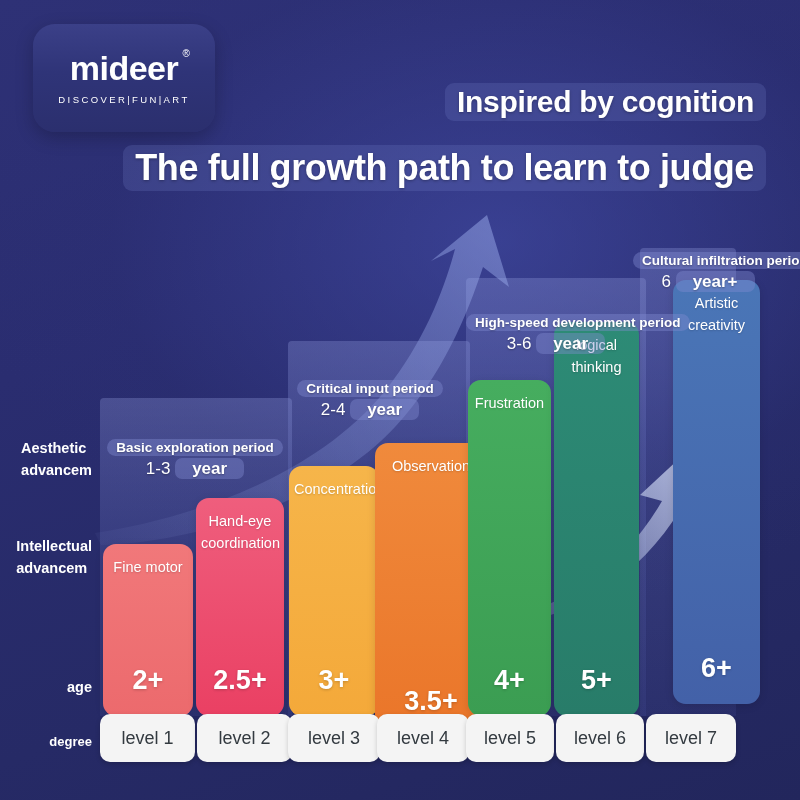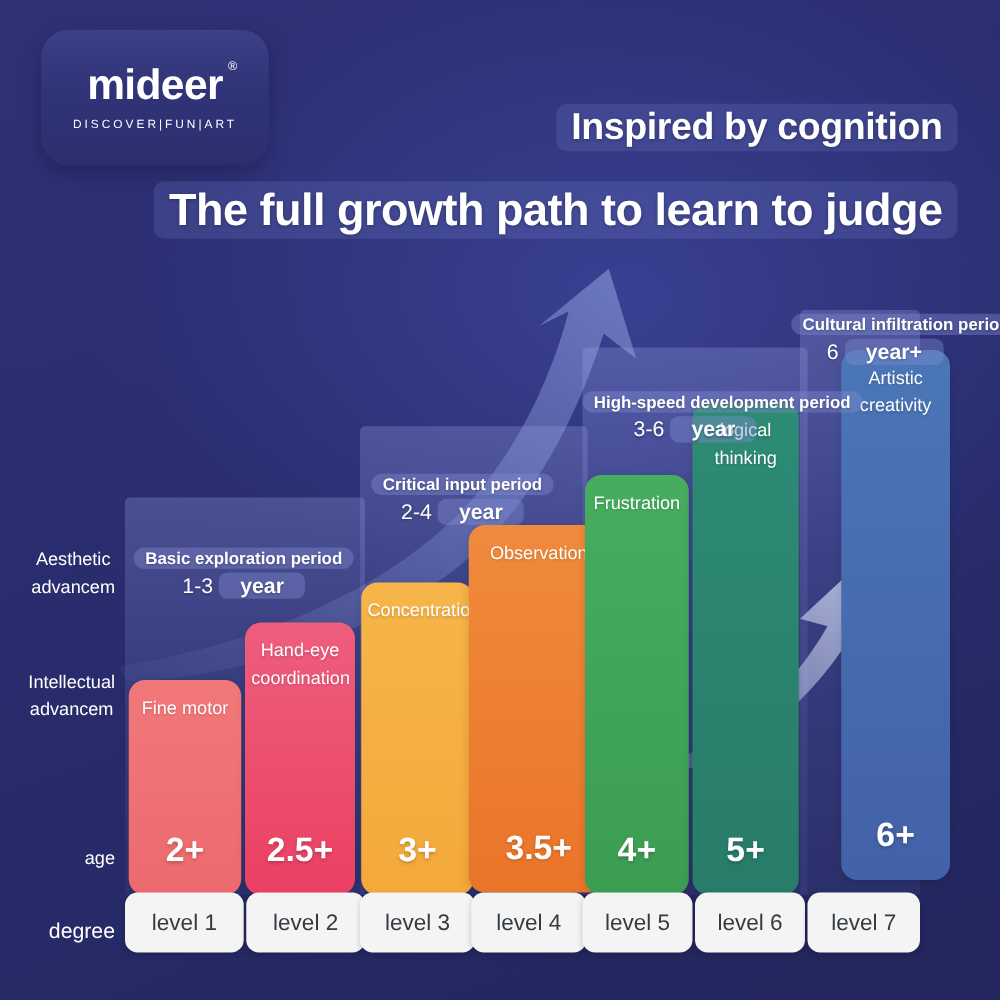--- a/index.html
+++ b/index.html
@@ -137,31 +137,31 @@
     display: flex; align-items: center; justify-content: center;
     color: #333a40;
     font-size: 18px;
     box-shadow: 0 2px 5px rgba(0,0,0,0.18);
   }
 
   
   .rowlabel {
     position: absolute;
     right: 708px;
-    text-align: center;
-    color: #ffffff;
-    font-weight: normal;
+    text-align: left;
+    color: #ffffff;
+    font-weight: bold;
     font-size: 14.5px;
     line-height: 1.55;
     white-space: nowrap;
   }
   #label-aesthetic    { top: 437px; }
   #label-intellectual { top: 535px; }
   #label-age          { top: 676px; font-size: 14.5px; }
-  #label-degree       { top: 732px; font-size: 17px; }
+  #label-degree       { top: 732px; font-size: 13px; }
 </style>
 </head>
 <body>
 
 <div id="stage">
 
   <div id="steps-layer">
       <div class="step" style="left: 100px; top: 398px; width: 192px; height: 318px;"></div>
       <div class="step" style="left: 288px; top: 341px; width: 182px; height: 375px;"></div>
       <div class="step" style="left: 466px; top: 278px; width: 180px; height: 438px;"></div>
@@ -220,21 +220,21 @@
         <div class="bar-age">2+</div>
       </div>
       <div class="bar" style="left: 196px; width: 88px; height: 218px; top: 498px; background: linear-gradient(rgb(239, 94, 125) 0%, rgb(234, 64, 99) 100%);">
         <div class="bar-skill">Hand-eye coordination</div>
         <div class="bar-age">2.5+</div>
       </div>
       <div class="bar" style="left: 289px; width: 90px; height: 250px; top: 466px; background: linear-gradient(rgb(246, 181, 74) 0%, rgb(244, 169, 58) 100%);">
         <div class="bar-skill">Concentration</div>
         <div class="bar-age">3+</div>
       </div>
-      <div class="bar" style="left: 375px; width: 112px; height: 294px; top: 420px; background: linear-gradient(rgb(240, 138, 60) 0%, rgb(234, 117, 41) 100%);">
+      <div class="bar" style="left: 375px; width: 112px; height: 294px; top: 443px; background: linear-gradient(rgb(240, 138, 60) 0%, rgb(234, 117, 41) 100%);">
         <div class="bar-skill">Observation</div>
         <div class="bar-age">3.5+</div>
       </div>
       <div class="bar" style="left: 468px; width: 83px; height: 336px; top: 380px; background: linear-gradient(rgb(70, 173, 95) 0%, rgb(59, 157, 82) 100%);">
         <div class="bar-skill">Frustration</div>
         <div class="bar-age">4+</div>
       </div>
       <div class="bar" style="left: 554px; width: 85px; height: 394px; top: 322px; background: linear-gradient(rgb(45, 139, 118) 0%, rgb(40, 124, 105) 100%);">
         <div class="bar-skill">logical thinking</div>
         <div class="bar-age">5+</div>

